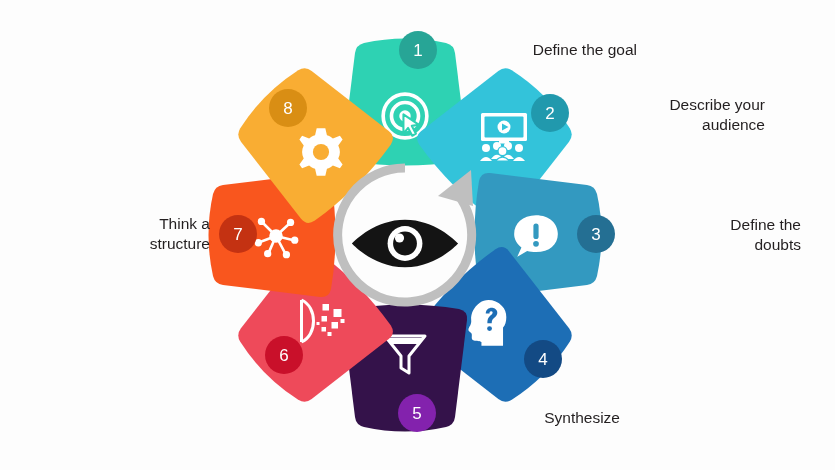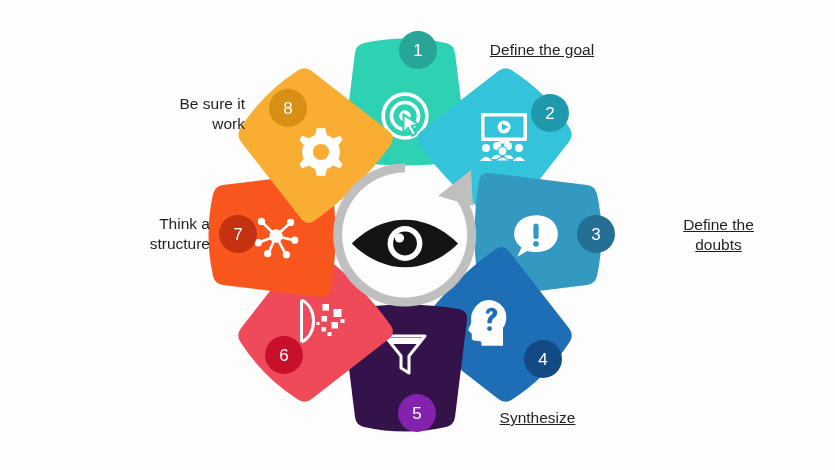--- a/index.html
+++ b/index.html
@@ -35,21 +35,21 @@
 
   
   .label{
     position:absolute;
     font-size:15.5px;
     line-height:1.28;
     color:#231f20;
     white-space:pre-line;
   }
   .label.r{text-align:right;}
-  .label.l{text-align:center;text-decoration:underline;}
+  .label.l{text-align:right;}
 </style>
 </head>
 <body style="background: rgb(253, 253, 253);">
 
 <div id="stage">
 
   <div id="wheel">
     <svg viewBox="0 0 430 430" xmlns="http://www.w3.org/2000/svg">
       <defs>
 
@@ -233,27 +233,27 @@
   </div>
   <div class="badge" style="left: 219px; top: 215px; background: rgb(196, 50, 18);">
     <span>7</span>
   </div>
   <div class="badge" style="left: 269px; top: 89px; background: rgb(217, 142, 20);">
     <span>8</span>
   </div>
 
   <div class="label l" style="left:447px;top:40px;width:190px;">Define the goal</div>
 
+  <div class="label l" style="left:590px;top:95px;width:175px;">Describe your
+audience</div>
 
   <div class="label l" style="left:636px;top:215px;width:165px;">Define the
 doubts</div>
 
 
   <div class="label l" style="left:455px;top:408px;width:165px;">Synthesize</div>
 
 
   <div class="label r" style="left:55px;top:214px;width:155px;">Think a
 structure</div>
 
-  <div class="label r" style="left:105px;top:94px;width:140px;">Be sure it
-work</div>
 
 </div>
 
 </body></html>

